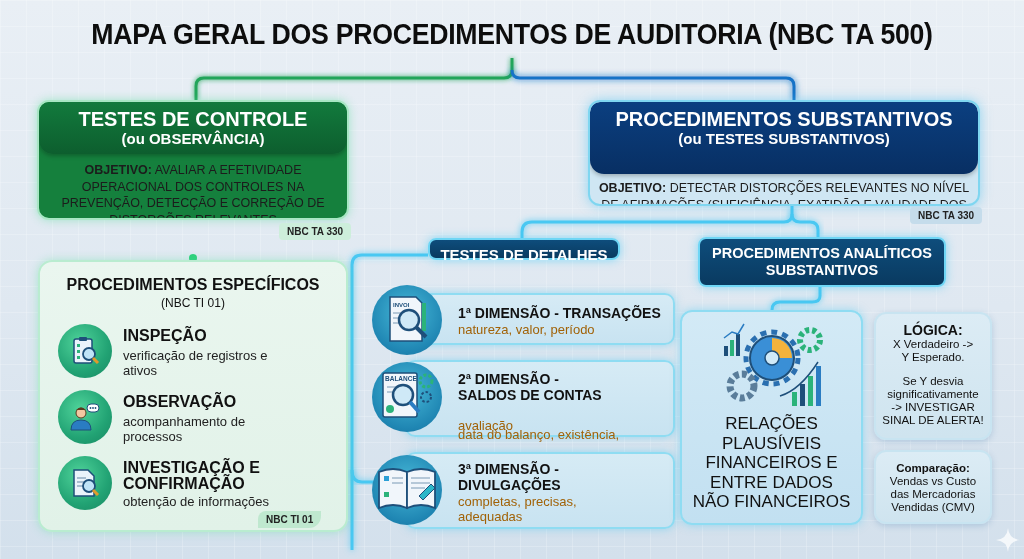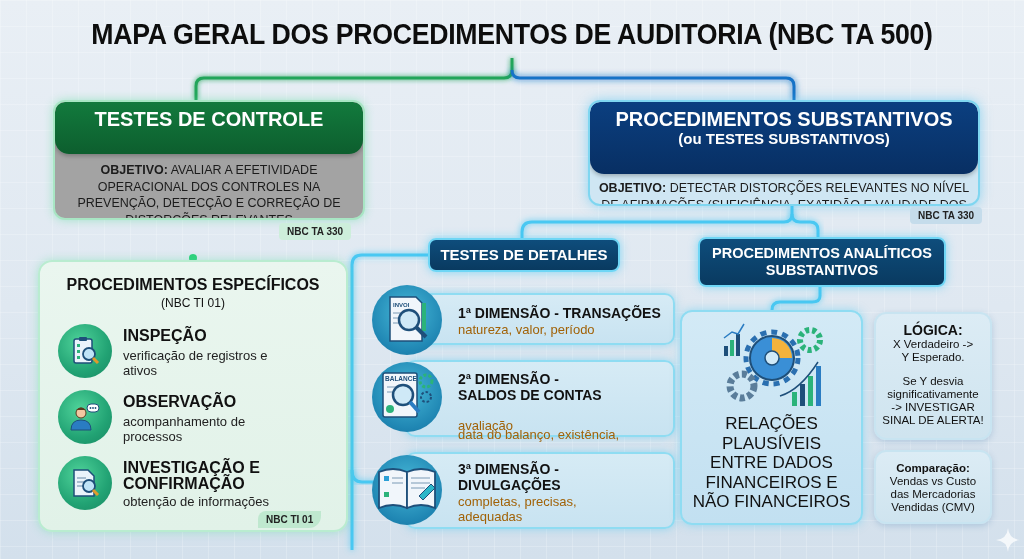--- a/index.html
+++ b/index.html
@@ -22,24 +22,23 @@
     position: absolute; left: 0; top: 18px; width: 1024px;
     text-align: center; font-weight: 700; font-size: 29px; letter-spacing: -0.3px;
     color: #0d0d0d; transform: scaleX(0.92);
   }
   svg.connectors { position: absolute; left: 0; top: 0; }
 
   
   .tc-box {
     position: absolute; left: 37px; top: 100px; width: 312px; height: 120px;
     border-radius: 12px; border: 2px solid #a8e6c4;
-    background: #a3a3a3;
+    background: #15803d;
     box-shadow: 0 0 10px rgba(80,220,150,0.45);
     overflow: hidden;
-    margin-left: 16px;
   }
   .tc-head {
     background: linear-gradient(180deg, #127a3d 0%, #0d5e2e 100%);
     color: #fff; text-align: center; height: 52px; padding-top: 6px;
     border-radius: 10px 10px 14px 14px;
     box-shadow: 0 2px 4px rgba(0,0,0,0.25);
   }
   .tc-head .h1 { font-size: 20px; font-weight: 700; line-height: 22px; }
   .tc-head .h2 { font-size: 15px; font-weight: 700; line-height: 18px; }
   .tc-obj { padding: 8px 8px 0 8px; text-align: center; font-size: 12.5px; line-height: 16.5px; color: #1c1c1c; }
@@ -83,21 +82,21 @@
   }
   .ps-head .h1 { font-size: 20px; font-weight: 700; line-height: 22px; }
   .ps-head .h2 { font-size: 15px; font-weight: 700; line-height: 18px; }
   .ps-obj { padding: 6px 6px 0 6px; text-align: center; font-size: 12.5px; line-height: 16.5px; color: #1c1c1c; }
 
   .pill {
     position: absolute; background: linear-gradient(180deg, #0e4d7c 0%, #093a60 100%);
     color: #fff; font-weight: 700; text-align: center; border-radius: 8px;
     border: 2px solid #6fd6f5; box-shadow: 0 0 10px rgba(70,200,245,0.6);
   }
-  .td-pill { left: 428px; top: 238px; width: 192px; height: 34px; font-size: 15px; line-height: 30px; }
+  .td-pill { left: 428px; top: 238px; width: 192px; height: 22px; font-size: 15px; line-height: 30px; }
   .pa-pill { left: 698px; top: 237px; width: 248px; height: 50px; font-size: 14.5px; line-height: 17px; padding-top: 6px; }
 
   .dim-card {
     position: absolute; left: 405px; width: 270px;
     border-radius: 10px; border: 2px solid #8fdcf2;
     background: linear-gradient(180deg, #d6ebf5 0%, #c8e3f1 100%);
     box-shadow: 0 0 8px rgba(80,200,240,0.5);
   }
   .dim-icon {
     position: absolute; left: 372px; width: 70px; height: 70px; border-radius: 50%;
@@ -170,20 +169,21 @@
   <path d="M352 470 Q352 482 362 482 L378 482" stroke="#49c8f2" stroke-width="3" fill="none" filter="url(#glowB)"></path>
 
   <path d="M820 287 L820 296 Q820 302 812 302 L780 302 Q772 302 772 310" stroke="#49c8f2" stroke-width="3" fill="none" filter="url(#glowB)"></path>
   <line x1="863" y1="372" x2="874" y2="372" stroke="#49c8f2" stroke-width="3" filter="url(#glowB)"></line>
   <line x1="863" y1="485" x2="874" y2="485" stroke="#49c8f2" stroke-width="3" filter="url(#glowB)"></line>
 </svg>
 
 <div class="tc-box">
   <div class="tc-head">
     <div class="h1">TESTES DE CONTROLE</div>
+    <div class="h2">(ou OBSERVÂNCIA)</div>
   </div>
   <div class="tc-obj">
     <b>OBJETIVO:</b>
     <span>AVALIAR A EFETIVIDADE OPERACIONAL DOS CONTROLES NA PREVENÇÃO, DETECÇÃO E CORREÇÃO DE DISTORÇÕES RELEVANTES</span>
   </div>
 </div>
 <div class="nbc-tag" style="left:279px; top:223px; background:#cdeedb;">NBC TA 330</div>
 
 <div class="pe-box">
   <div class="pe-title">PROCEDIMENTOS ESPECÍFICOS</div>
@@ -331,22 +331,22 @@
       <rect x="72" y="74" width="5" height="14" fill="#2bb37a"></rect>
         <rect x="80" y="66" width="5" height="22" fill="#1e4f7a"></rect>
         <rect x="88" y="58" width="5" height="30" fill="#2bb37a"></rect>
         <rect x="96" y="48" width="5" height="40" fill="#2a7cc2"></rect>
       <path d="M60 78 Q80 72 98 44" stroke="#1e4f7a" stroke-width="1.5" fill="none"></path>
     </svg>
   </div>
   <div class="rel-text">
     <div>RELAÇÕES</div>
     <div>PLAUSÍVEIS</div>
+    <div>FINANCEIROS E</div>
     <div>ENTRE DADOS</div>
-    <div>FINANCEIROS E</div>
     <div>NÃO FINANCEIROS</div>
   </div>
 </div>
 
 <div class="side-card logic-card">
   <div class="hd">LÓGICA:</div>
   <div class="tx">X Verdadeiro -&gt;</div>
   <div class="tx">Y Esperado.</div>
   <div class="tx" style="height:11px;"></div>
   <div class="tx">Se Y desvia</div>

